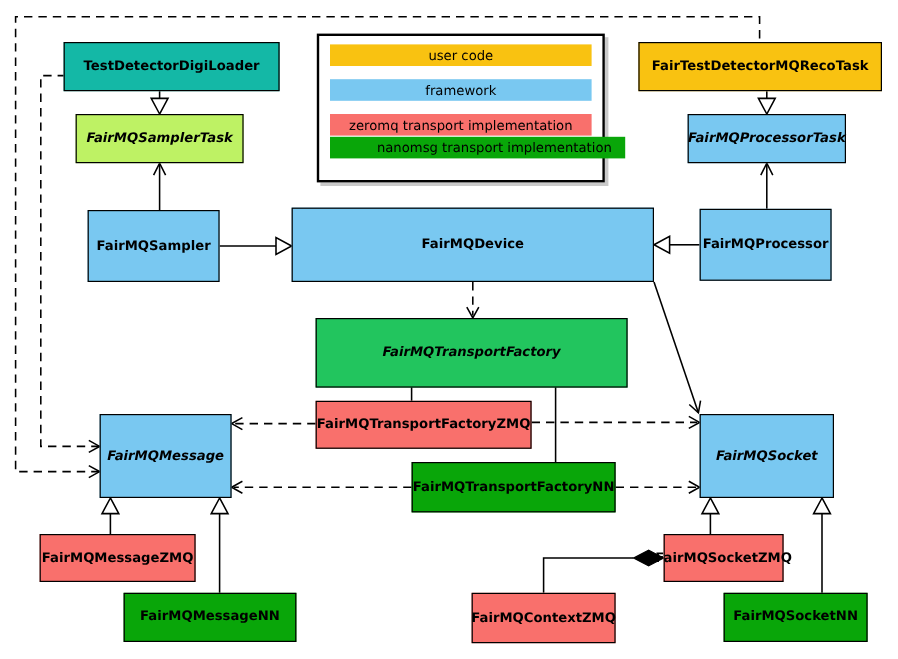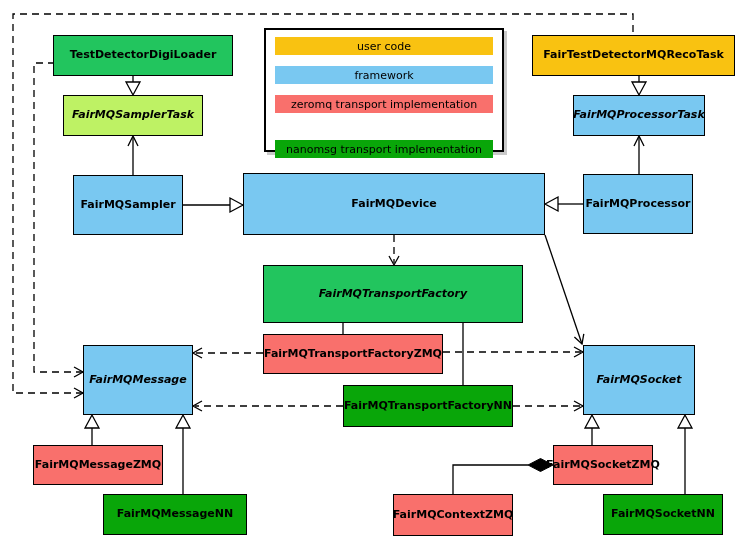--- a/index.html
+++ b/index.html
@@ -18,21 +18,21 @@
   .legend {
     position:absolute; left:264px; top:28px; width:240px; height:124px;
     box-sizing:border-box; background:#fff; border:2px solid #000;
     box-shadow:3px 3px 0 #c9c9c9;
   }
   .legend-bar {
     position:absolute; left:9px; width:218px; height:18px;
     display:flex; align-items:center; justify-content:center;
     font-size:11px; color:#000;
   }
-  .lb0 { top:7px; } .lb1 { top:36px; } .lb2 { top:65px; } .lb3 { top:110px; }
+  .lb0 { top:7px; } .lb1 { top:36px; } .lb2 { top:65px; } .lb3 { top:84px;padding-left:28px; }
   .edge-line   { stroke:#000; stroke-width:1.3; fill:none; }
   .edge-dashed { stroke:#000; stroke-width:1.3; fill:none; stroke-dasharray:7 5; }
   .tri  { fill:#fff; stroke:#000; stroke-width:1.3; }
   .vee  { fill:none; stroke:#000; stroke-width:1.3; }
   .diamond { fill:#000; stroke:#000; }
 </style>
 </head>
 <body>
 
 <div class="stage">
@@ -153,21 +153,21 @@
       <span>framework</span>
     </div>
     <div class="legend-bar lb2" style="background-color: rgb(249, 112, 108);">
       <span>zeromq transport implementation</span>
     </div>
     <div class="legend-bar lb3" style="background-color: rgb(9, 166, 9);">
       <span>nanomsg transport implementation</span>
     </div>
   </div>
 
-  <div class="node" style="left: 53px; top: 35px; width: 180px; height: 41px; background-color: #22c55e;">
+  <div class="node" style="left: 53px; top: 35px; width: 180px; height: 41px; background-color: #14b8a6;">
     <span class="lbl">TestDetectorDigiLoader</span>
   </div>
 
   <div class="node" style="left: 532px; top: 35px; width: 203px; height: 41px; background-color: rgb(249, 194, 17);">
     <span class="lbl">FairTestDetectorMQRecoTask</span>
   </div>
 
   <div class="node abstract" style="left: 63px; top: 95px; width: 140px; height: 41px; background-color: #bef264;">
     <span class="lbl">FairMQSamplerTask</span>
   </div>

